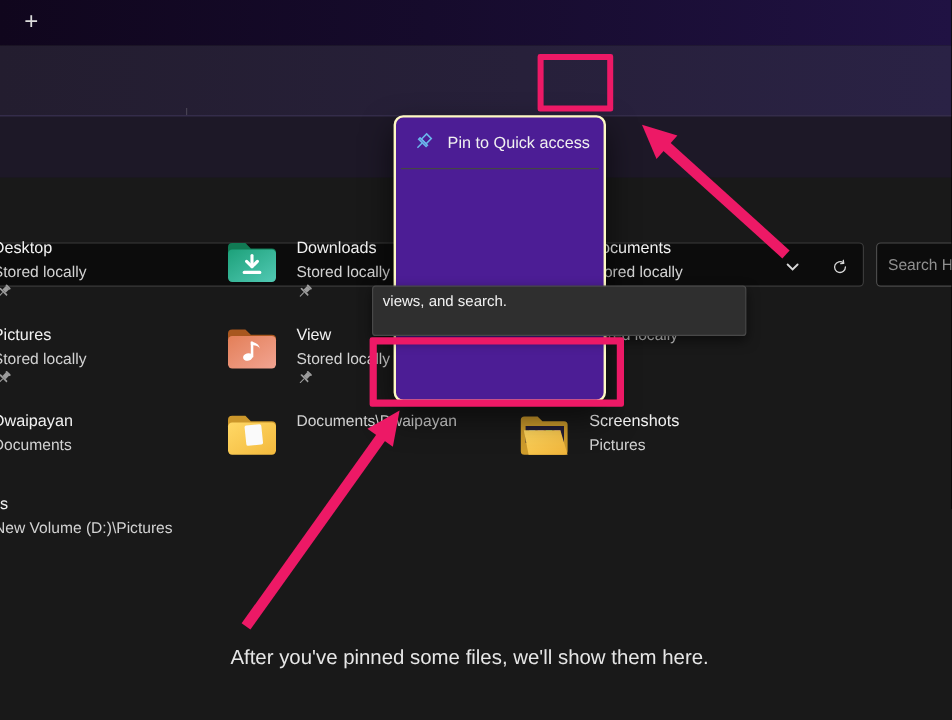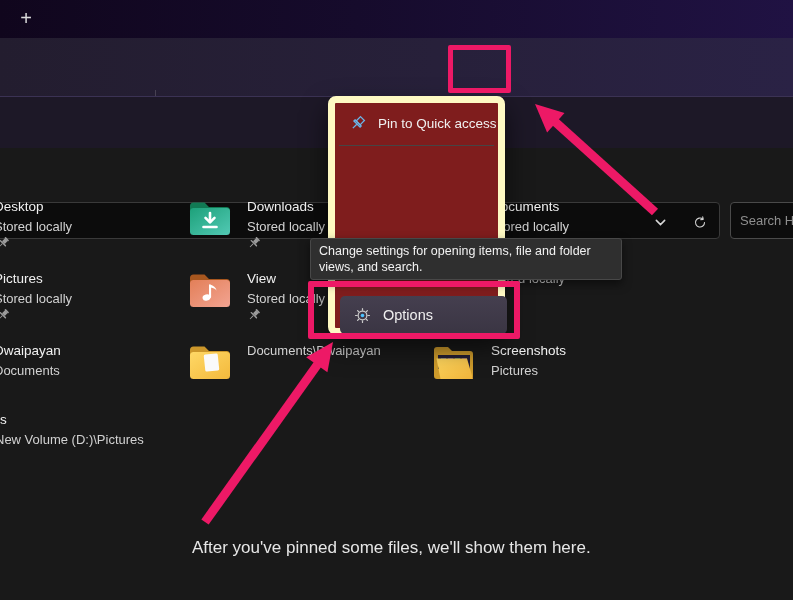--- a/index.html
+++ b/index.html
@@ -37,22 +37,22 @@
 
   
   .tile{position:absolute;display:flex;gap:13px;cursor:default;}
   .tile .txt{padding-top:3px;}
   .item-name{font-size:13.5px;color:#f1f1f1;line-height:20px;white-space:nowrap;}
   .item-sub{font-size:13px;color:#d2d2d2;line-height:20px;white-space:nowrap;}
   .pin{position:absolute;width:14px;height:14px;}
   .hint{position:absolute;left:192px;top:538px;font-size:17px;color:#e6e6e6;}
 
   
-  .menu{position:absolute;left:328px;top:96px;width:177px;height:239px;background:#7f1d1d;
-        border:7px solid #fef9c3;border-radius:8px;box-sizing:border-box;z-index:70;
+  .menu{position:absolute;left:328px;top:96px;width:177px;height:239px;background:#4c1d95;
+        border:2px solid #fef9c3;border-radius:8px;box-sizing:border-box;z-index:70;
         box-shadow:0 12px 26px rgba(0,0,0,.6);}
   .mi{position:absolute;left:0;width:100%;height:33px;display:flex;align-items:center;gap:12px;
       padding-left:14px;box-sizing:border-box;cursor:pointer;}
   .mi .mlbl{font-size:13.5px;color:#f0f0f0;white-space:nowrap;}
   .msep{position:absolute;left:4px;right:4px;top:42px;height:1px;background:#454545;}
   .mi.options{left:5px;top:193px;width:167px;height:38px;border-radius:5px;
               background:linear-gradient(180deg,#453f4f 0%,#3a3543 100%);}
   .mico{width:17px;height:17px;display:flex;align-items:center;justify-content:center;}
 
   
@@ -385,37 +385,23 @@
           <g transform="rotate(45 8 8)">
             <path d="M5.4 1.4 h5.2 v5.8 h-5.2 z"></path>
             <path d="M3.9 7.2 h8.2 v1.5 h-8.2 z"></path>
             <line x1="8" y1="8.9" x2="8" y2="14.2"></line>
           </g>
         </svg>
       </span>
       <span class="mlbl">Pin to Quick access</span>
     </div>
     <div class="msep"></div>
-    <div class="mi options">
-      <span class="mico">
-        <svg width="17" height="17" viewBox="0 0 18 18">
-          <g stroke="#c9c9c9" stroke-width="1.3" fill="none" stroke-linecap="round">
-            <circle cx="9" cy="9" r="4.6"></circle>
-            <path d="M9 1.6 V3.4 M9 14.6 V16.4 M1.6 9 H3.4 M14.6 9 H16.4"></path>
-            <path d="M3.8 3.8 L5 5 M14.2 3.8 L13 5 M3.8 14.2 L5 13 M14.2 14.2 L13 13"></path>
-          </g>
-          <circle cx="9" cy="9" r="1.9" fill="#4cc2ff"></circle>
-        </svg>
-      </span>
-      <span class="mlbl" style="font-size:14.5px">Options</span>
-    </div>
   </div>
 
   <div class="tooltip">
-    <div>Change settings for opening items, file and folder</div>
     <div>views, and search.</div>
   </div>
 
   <div class="redbox rb1"></div>
   <div class="redbox rb2"></div>
 
   <svg class="arrows">
     <g>
       <line x1="655" y1="212" x2="552" y2="119" stroke="#ed1966" stroke-width="9"></line>
       <polygon points="535,104 564.5,113 547.1,132.4" fill="#ed1966"></polygon>

